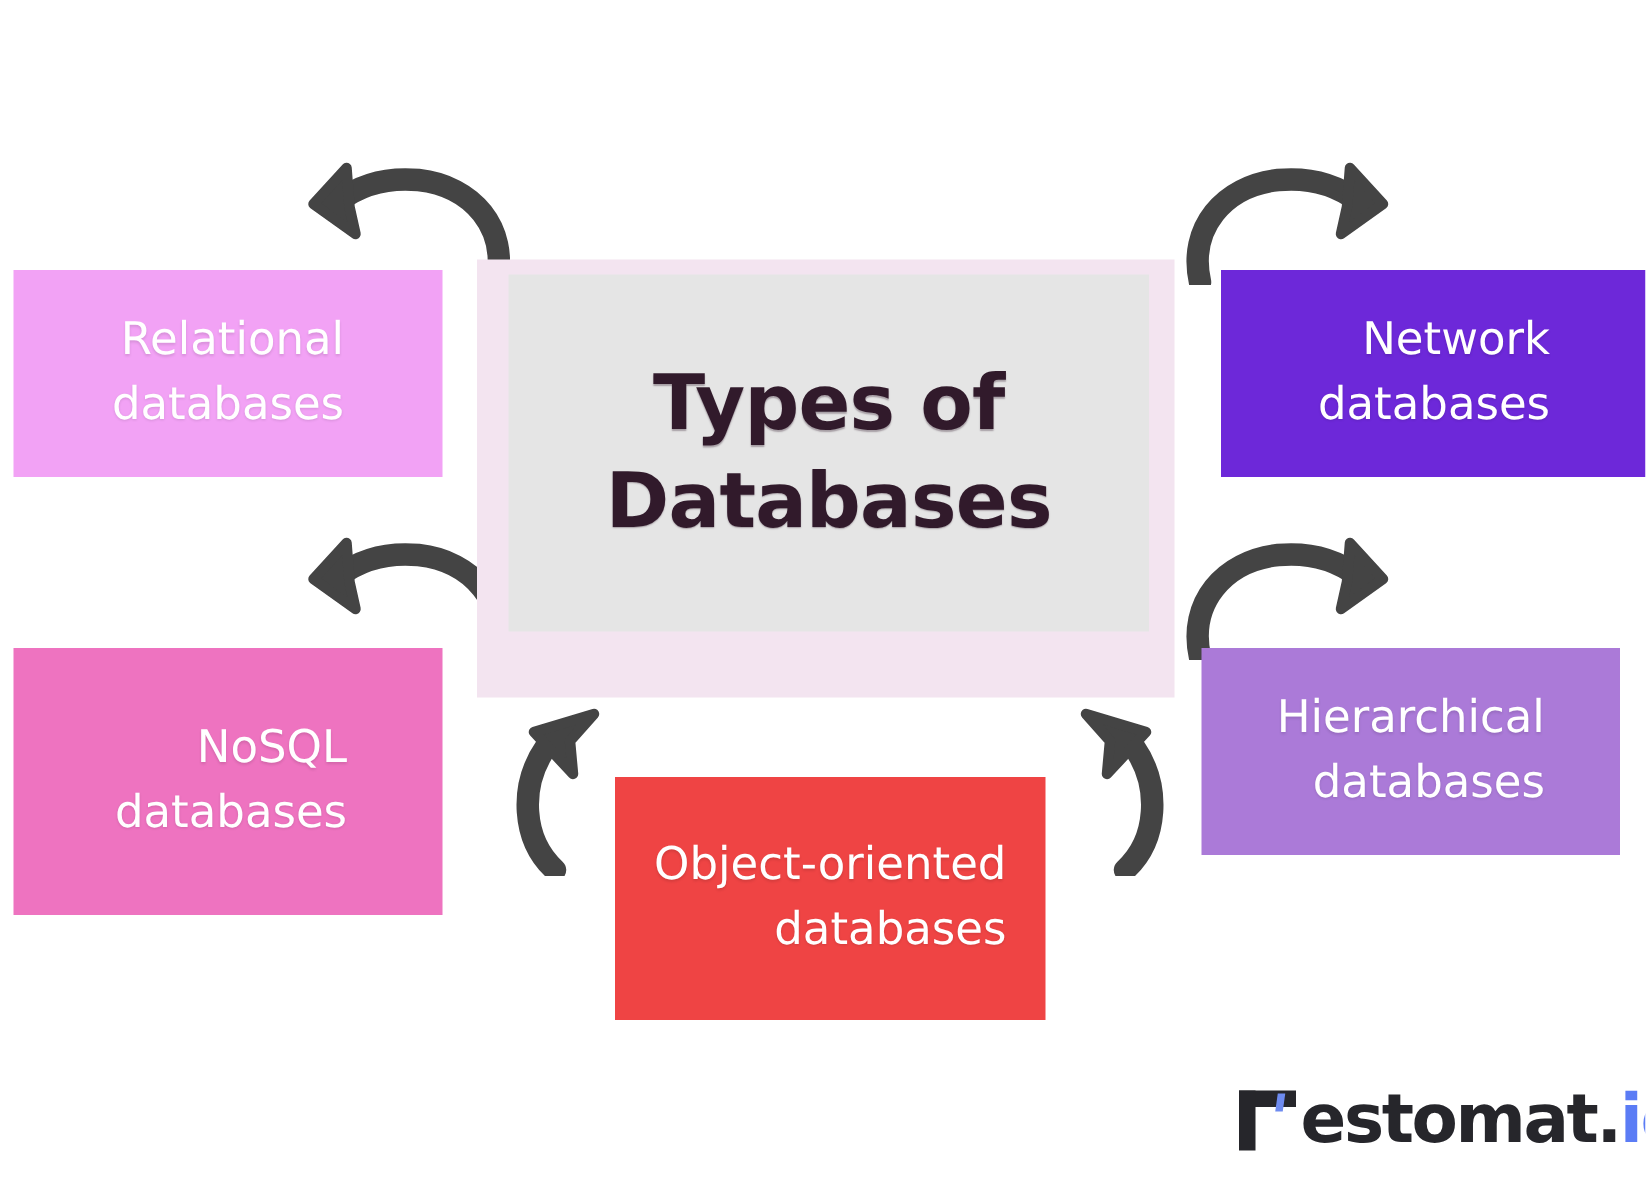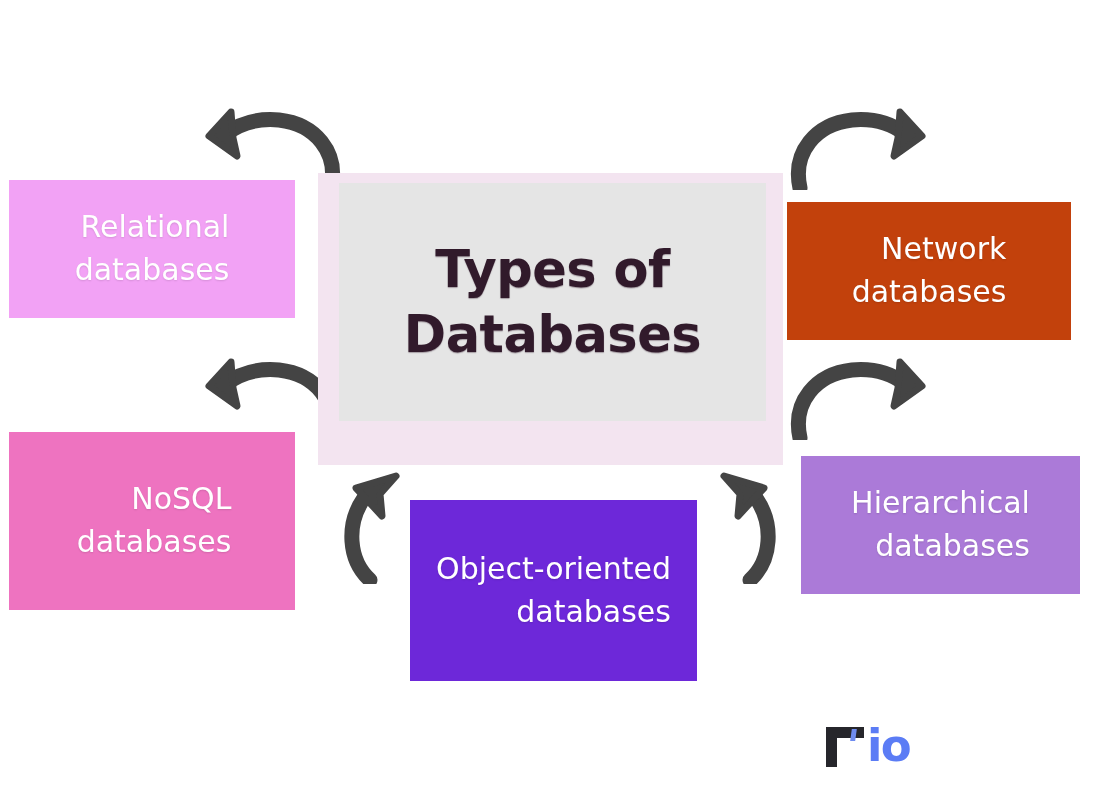--- a/index.html
+++ b/index.html
@@ -178,42 +178,43 @@
   <div class="center-panel">
     <div class="center-title">Types of
 Databases</div>
   </div>
 
   <div class="cat-box" style="left:9px; top:180px; width:286px; height:138px; background:#f2a2f5;">
     <span class="cat-label">Relational
 databases</span>
   </div>
 
-  <div class="cat-box" style="left:787px; top:180px; width:284px; height:138px; background:#c2410c;margin-top:22px;">
+  <div class="cat-box" style="left:814px; top:180px; width:284px; height:138px; background:#6d28d9;">
     <span class="cat-label">Network
 databases</span>
   </div>
 
   <div class="cat-box" style="left:9px; top:432px; width:286px; height:178px; background:#ee73c0;padding-left:14px;">
     <span class="cat-label">NoSQL
 databases</span>
   </div>
 
-  <div class="cat-box" style="left:801px; top:456px; width:279px; height:138px; background:#ab7ad8;">
+  <div class="cat-box" style="left:801px; top:432px; width:279px; height:138px; background:#ab7ad8;">
     <span class="cat-label">Hierarchical
 databases</span>
   </div>
 
-  <div class="cat-box" style="left:410px; top:500px; width:287px; height:181px; background:#6d28d9;">
+  <div class="cat-box" style="left:410px; top:518px; width:287px; height:162px; background:#ef4444;">
     <span class="cat-label">Object-oriented
 databases</span>
   </div>
 
   <div class="logo">
     <span class="logo-t">
       <span class="t-bar"></span>
       <span class="t-stem"></span>
       <span class="t-tick"></span>
     </span>
+    <span class="logo-word">estomat.</span>
     <span class="logo-io">io</span>
   </div>
 
 </div>
 
 </body></html>

